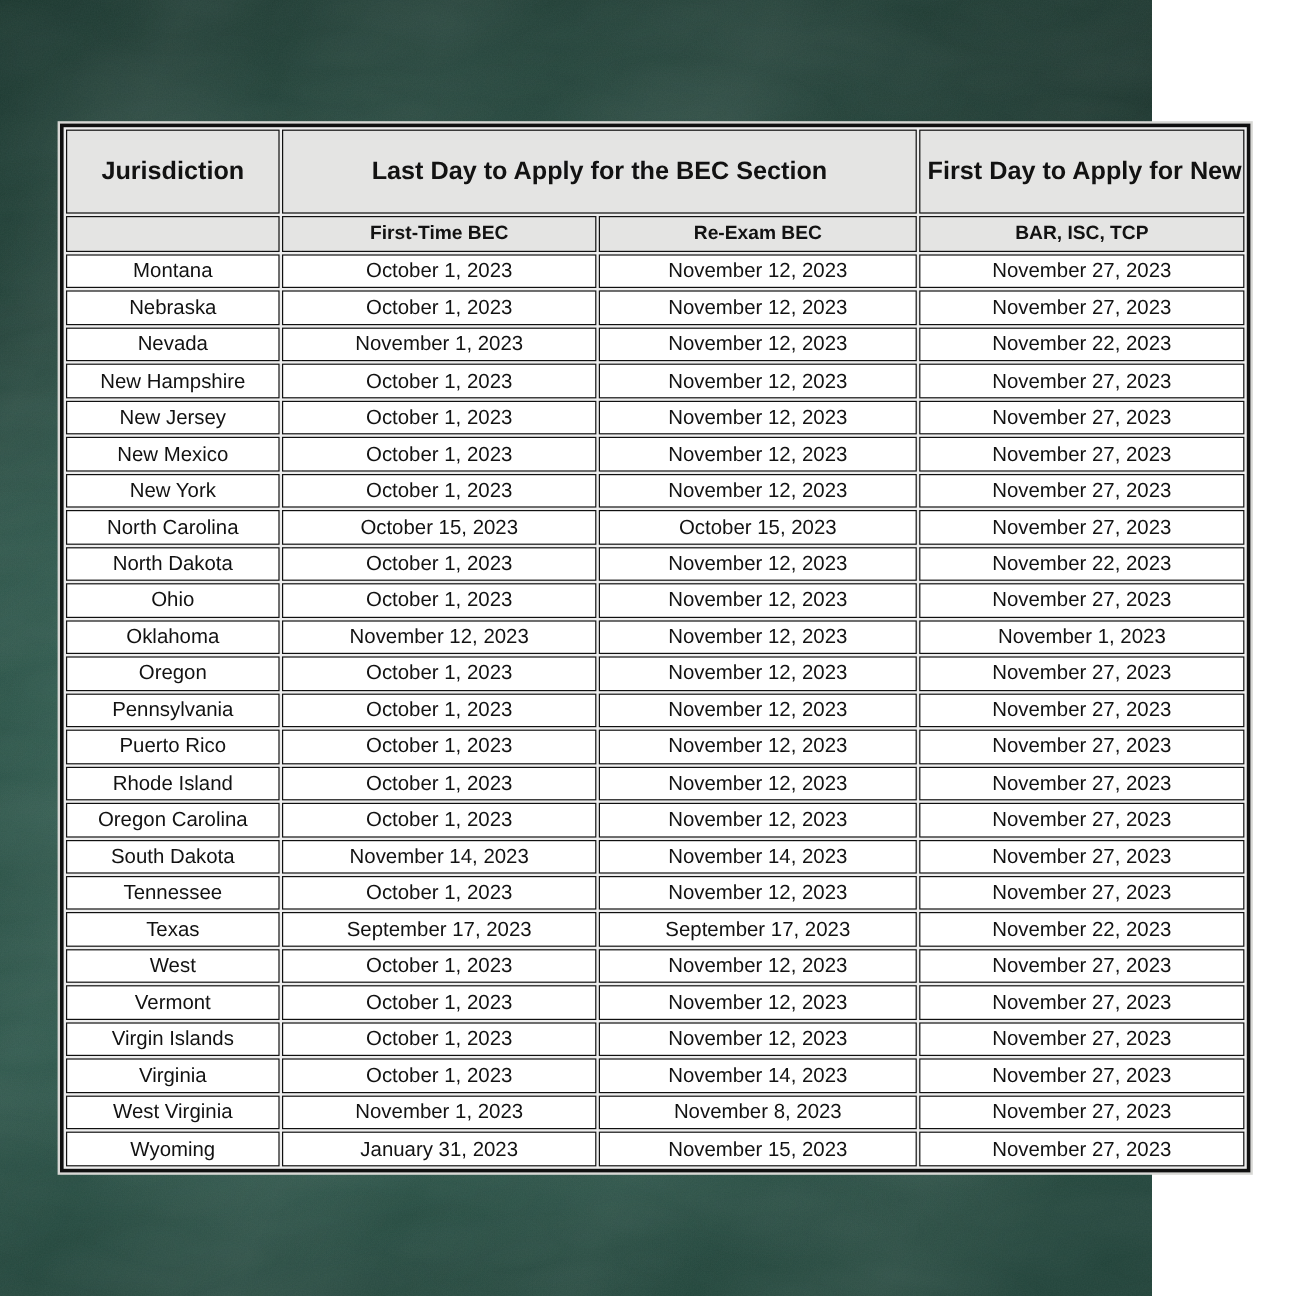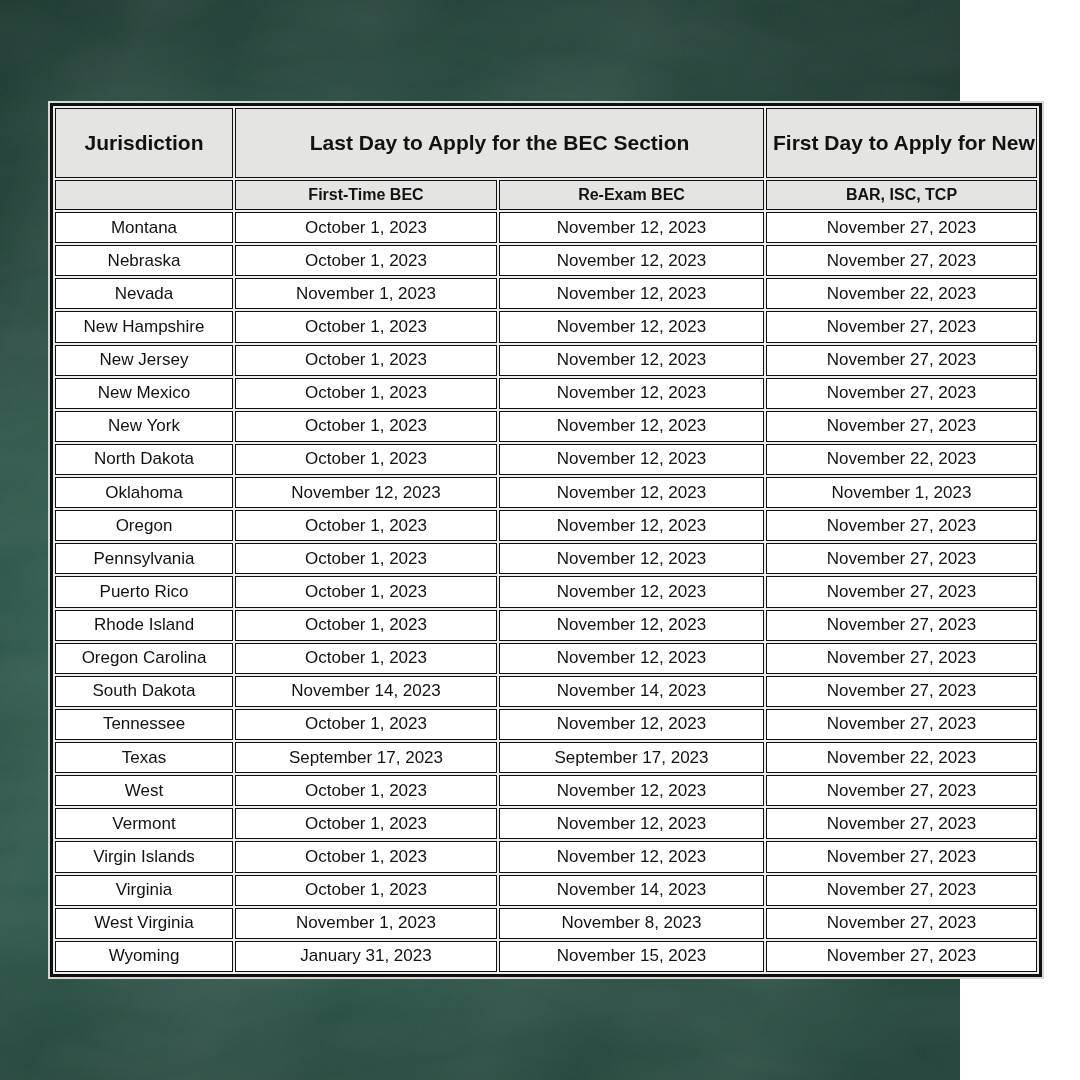--- a/index.html
+++ b/index.html
@@ -154,24 +154,36 @@
     <td>November 12, 2023</td>
     <td>November 27, 2023</td>
   </tr>
           <tr>
     <td>New York</td>
     <td>October 1, 2023</td>
     <td>November 12, 2023</td>
     <td>November 27, 2023</td>
   </tr>
           <tr>
+    <td>North Carolina</td>
+    <td>October 15, 2023</td>
+    <td>October 15, 2023</td>
+    <td>November 27, 2023</td>
+  </tr>
+          <tr>
     <td>North Dakota</td>
     <td>October 1, 2023</td>
     <td>November 12, 2023</td>
     <td>November 22, 2023</td>
+  </tr>
+          <tr>
+    <td>Ohio</td>
+    <td>October 1, 2023</td>
+    <td>November 12, 2023</td>
+    <td>November 27, 2023</td>
   </tr>
           <tr>
     <td>Oklahoma</td>
     <td>November 12, 2023</td>
     <td>November 12, 2023</td>
     <td>November 1, 2023</td>
   </tr>
           <tr>
     <td>Oregon</td>
     <td>October 1, 2023</td>

